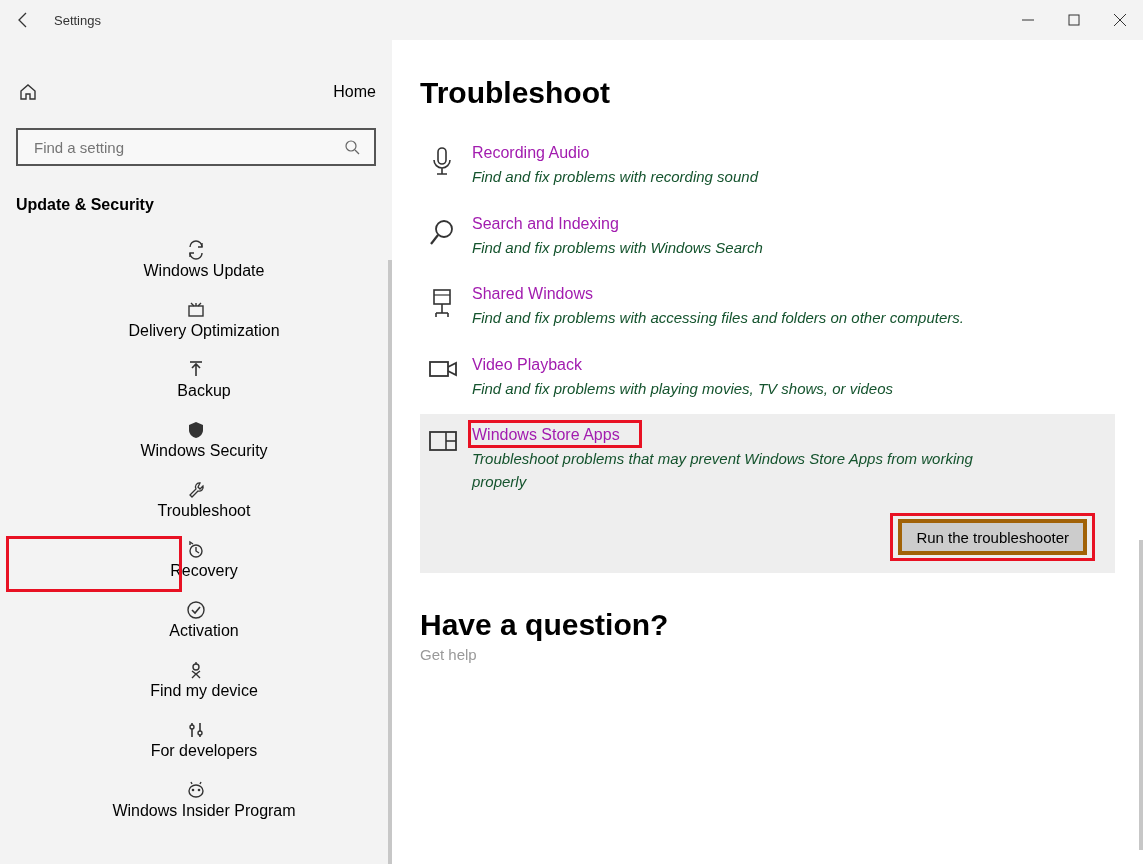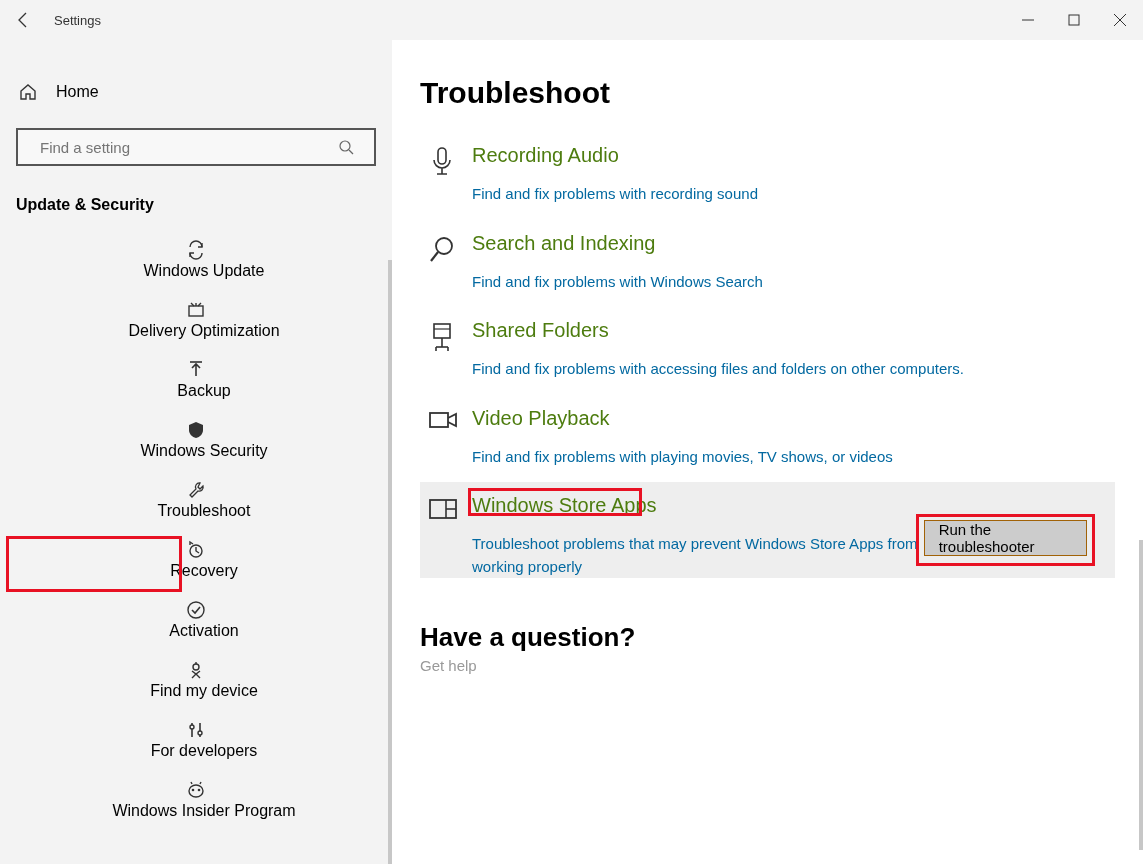--- a/index.html
+++ b/index.html
@@ -47,32 +47,33 @@
     padding-top: 28px;
     position: relative;
     flex-shrink:0;
   }
   .home-row {
     display:flex; align-items:center;
     padding: 0 16px;
     height: 48px;
     cursor: pointer;
     font-size: 16px;
+    justify-content: space-between;
   }
   .home-row .icon { width: 24px; display:flex; justify-content:center; }
   .home-row .lbl { padding-left: 16px; }
   .search-wrap {
     padding: 12px 16px 0 16px;
   }
   .search {
     width: 360px; height: 38px;
     border: 2px solid #555;
     background: #f8f8f8;
     display:flex; align-items:center;
-    padding: 0 20px;
+    padding: 0 14px;
     color:#666;
     cursor: text;
   }
   .search input {
     flex:1;
     border:none; outline:none; background:transparent;
     font-size: 15px; color:#666;
     font-family: inherit;
   }
   .search .sicon { color:#666; }
@@ -122,42 +123,42 @@
     position: relative;
   }
   .tshoot-item .ticon {
     width: 44px;
     display:flex; justify-content:flex-start; align-items:flex-start;
     padding-top: 2px;
     color:#333;
     flex-shrink:0;
   }
   .tshoot-item .ttext { flex:1; }
-  .tshoot-item .ttitle { font-size: 20px; color:#4d7c0f; }
-  .tshoot-item .tdesc { font-size: 15px; color:#0369a1; margin-top:16px; line-height:1.5; max-width: 510px; }
+  .tshoot-item .ttitle { font-size: 16px; color:#a21caf; }
+  .tshoot-item .tdesc { font-size: 15px; color:#14532d; margin-top:4px; line-height:1.5; max-width: 510px; font-style: italic; }
   .tshoot-item.selected {
     background: #eeeeee;
   }
   .run-btn {
     height: 36px;
     padding: 0 14px;
     background: #ccc;
-    border: 1px solid #a16207;
+    border: 4px solid #a16207;
     display: inline-flex;
     align-items: center;
     font-size: 15px;
     cursor: pointer;
   }
   .run-row {
     display:flex; justify-content:flex-end;
     padding: 26px 20px 18px 0;
   }
   .question {
-    font-size: 26px; font-weight:600;
-    margin-top: 44px;
+    font-size: 30px; font-weight:600;
+    margin-top: 35px;
   }
   .gethelp {
     font-size: 15px; color:#999; margin-top: 4px;
     cursor:pointer;
   }
   .scroll-track-left {
     position:absolute;
     left: 388px; top: 220px;
     width: 4px; height: 610px;
     background: #c7c7c7;
@@ -373,40 +374,40 @@
         <svg width="28" height="34" viewBox="0 0 28 34">
             <rect x="6" y="3" width="16" height="14" fill="none" stroke="#333" stroke-width="1.6"></rect>
             <line x1="6" y1="8" x2="22" y2="8" stroke="#333" stroke-width="1.2"></line>
             <line x1="14" y1="17" x2="14" y2="26" stroke="#333" stroke-width="1.6"></line>
             <line x1="8" y1="26" x2="20" y2="26" stroke="#333" stroke-width="1.6"></line>
             <line x1="8" y1="26" x2="8" y2="30" stroke="#333" stroke-width="1.6"></line>
             <line x1="20" y1="26" x2="20" y2="30" stroke="#333" stroke-width="1.6"></line>
           </svg>
       </div>
       <div class="ttext">
-        <div class="ttitle">Shared Folders</div>
+        <div class="ttitle">Shared Windows</div>
         <div class="tdesc">Find and fix problems with accessing files and folders on other computers.</div>
       </div>
     </div>
 
 
     <div class="tshoot-item">
       <div class="ticon">
         <svg width="30" height="24" viewBox="0 0 30 24">
             <rect x="2" y="4" width="18" height="14" fill="none" stroke="#333" stroke-width="1.8"></rect>
             <path d="M20 9 L28 5 L28 17 L20 13" fill="none" stroke="#333" stroke-width="1.8"></path>
           </svg>
       </div>
       <div class="ttext">
         <div class="ttitle">Video Playback</div>
         <div class="tdesc">Find and fix problems with playing movies, TV shows, or videos</div>
       </div>
     </div>
 
-    <div class="tshoot-item selected" style="padding-bottom:0; flex-direction:row;">
+    <div class="tshoot-item selected" style="padding-bottom:0; flex-direction:column;">
       <div style="display:flex;">
         <div class="ticon">
           <svg width="30" height="26" viewBox="0 0 30 26">
               <rect x="2" y="4" width="26" height="18" fill="none" stroke="#333" stroke-width="1.8"></rect>
               <line x1="18" y1="4" x2="18" y2="22" stroke="#333" stroke-width="1.6"></line>
               <line x1="18" y1="13" x2="28" y2="13" stroke="#333" stroke-width="1.6"></line>
             </svg>
         </div>
         <div class="ttext">
           <div class="ttitle" style="display:inline-block">Windows Store Apps</div>

